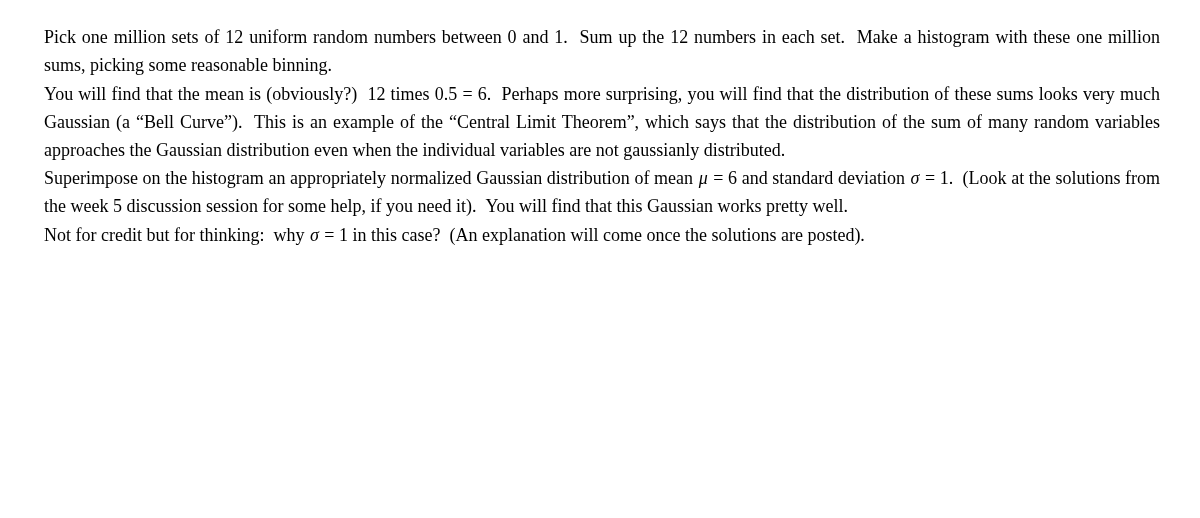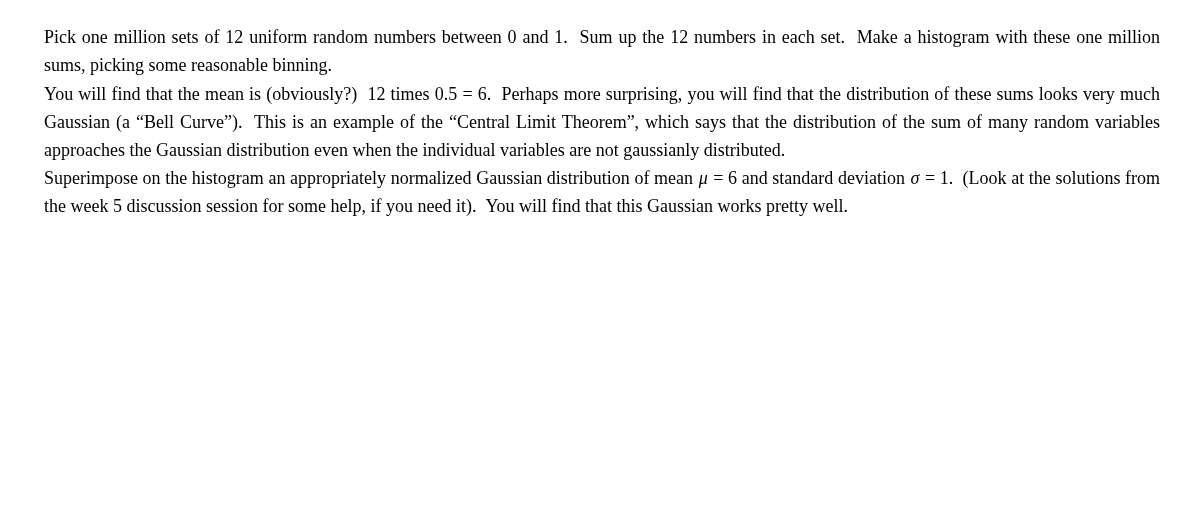--- a/index.html
+++ b/index.html
@@ -56,14 +56,18 @@
     even when the individual variables are not gaussianly distributed.
   </p>
 
   <p>
     Superimpose on the histogram an appropriately normalized Gaussian distribution of
     mean <span class="math-italic">μ</span> = 6 and standard deviation <span class="math-italic">σ</span> = 1.&nbsp; (Look at the solutions from the week 5
     discussion session for some help, if you need it).&nbsp; You will find that this Gaussian works
     pretty well.
   </p>
 
+  <p>
+    Not for credit but for thinking:&nbsp; why <span class="math-italic">σ</span> = 1 in this case?&nbsp; (An explanation will come
+    once the solutions are posted).
+  </p>
 
 </div>
 
 </body></html>

